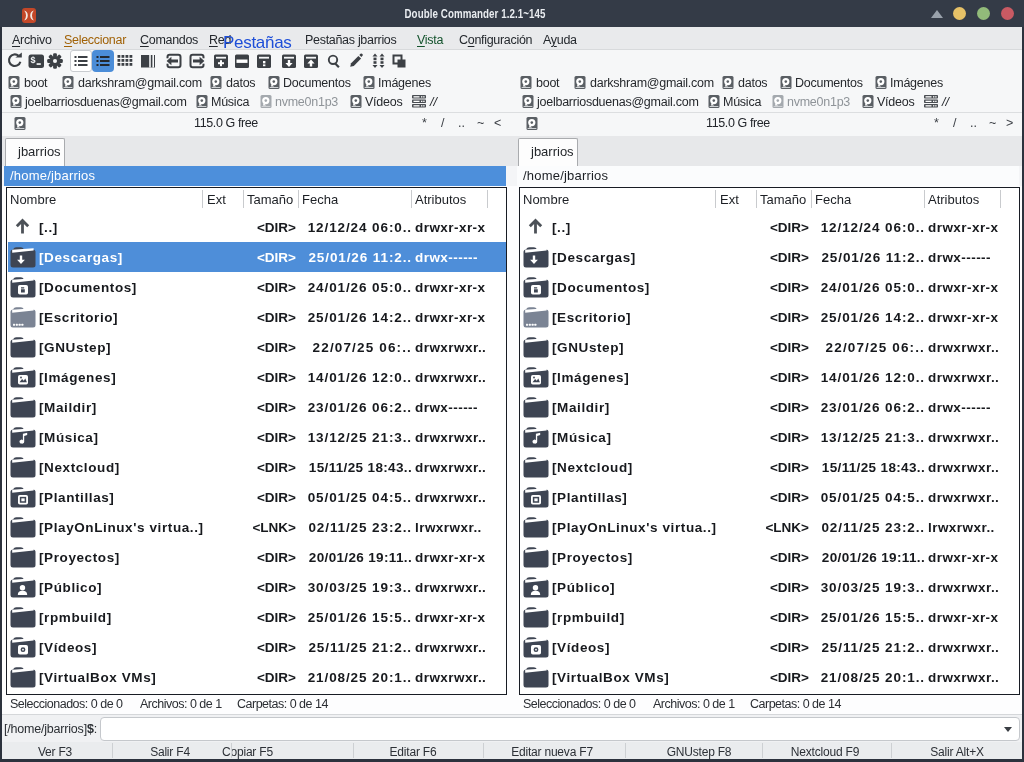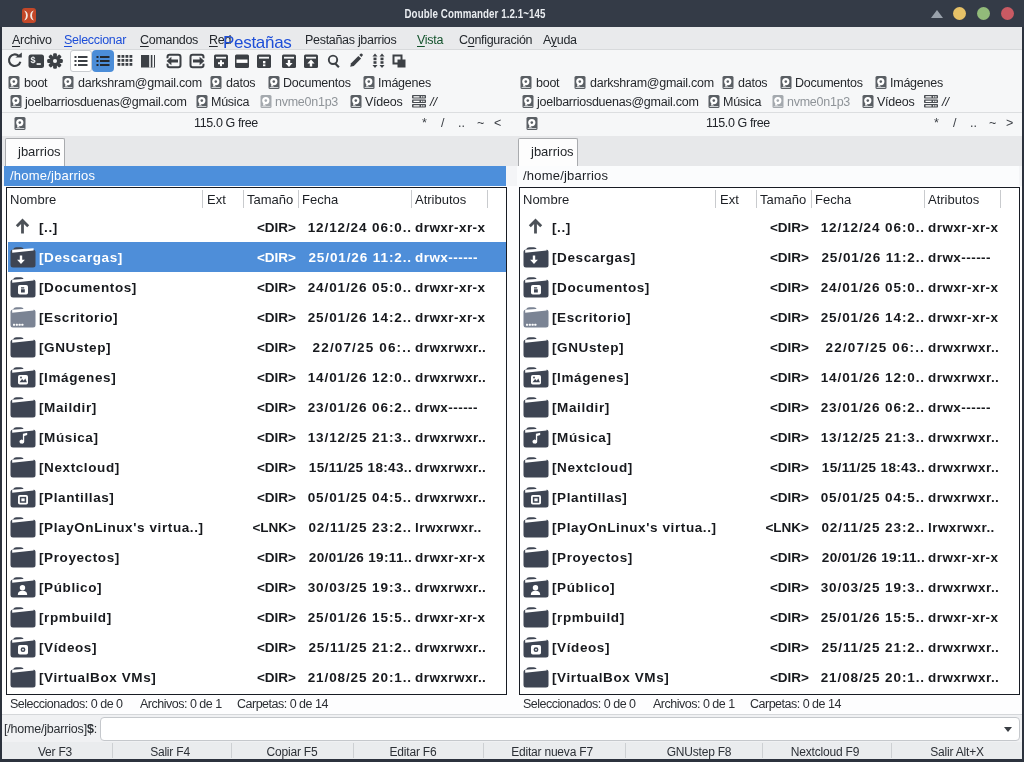--- a/index.html
+++ b/index.html
@@ -13,21 +13,21 @@
 <path d="M2.2 2.5 q3.6 1.2 3.6 5 q0 3.8 -3.6 5 q1.8-2.2 1.8-5 q0-2.8-1.8-5z" fill="#f3e9e2"></path>
 <path d="M11.8 2.5 q-3.6 1.2 -3.6 5 q0 3.8 3.6 5 q-1.8-2.2-1.8-5 q0-2.8 1.8-5z" fill="#f3e9e2"></path>
 </svg>
 <div class="abs b" style="left:330px;top:7px;width:290px;text-align:center;font-size:12.5px;color:#e9ecf0;letter-spacing:0.1px;transform:scaleX(0.78)">Double Commander 1.2.1~145</div>
 <div class="abs" style="left:931px;top:10px;width:0;height:0;border-left:6px solid transparent;border-right:6px solid transparent;border-bottom:8px solid #99a1ab"></div>
 <div class="abs" style="left:953px;top:7px;width:13px;height:13px;border-radius:50%;background:#e6c167"></div>
 <div class="abs" style="left:977px;top:7px;width:13px;height:13px;border-radius:50%;background:#92bb7a"></div>
 <div class="abs" style="left:1001px;top:7px;width:13px;height:13px;border-radius:50%;background:#c95a63"></div>
 <div class="abs" style="left:0;top:27px;width:1024px;height:23px;background:#e9eaec;border-bottom:1px solid #d8dadc"></div>
 <div class="abs" style="left:12px;top:33px;font-size:12.5px;letter-spacing:-0.3px;color:#24282d;text-underline-offset:2px"><u>A</u>rchivo</div>
-<div class="abs" style="left:64px;top:33px;font-size:12.5px;letter-spacing:-0.3px;color:#1d4ed8;text-underline-offset:2px"><u>S</u>eleccionar</div>
+<div class="abs" style="left:64px;top:33px;font-size:12.5px;letter-spacing:-0.3px;color:#a16207;text-underline-offset:2px"><u>S</u>eleccionar</div>
 <div class="abs" style="left:140px;top:33px;font-size:12.5px;letter-spacing:-0.3px;color:#24282d;text-underline-offset:2px"><u>C</u>omandos</div>
 <div class="abs" style="left:209px;top:33px;font-size:12.5px;letter-spacing:-0.3px;color:#24282d;text-underline-offset:2px"><u>R</u>ed</div>
 <div class="abs" style="left:223px;top:33px;font-size:17px;letter-spacing:-0.3px;color:#1d4ed8;text-underline-offset:2px">Pest<u>a</u>ñas</div>
 <div class="abs" style="left:305px;top:33px;font-size:12.5px;letter-spacing:-0.3px;color:#24282d;text-underline-offset:2px">Pestañas jbarrios</div>
 <div class="abs" style="left:417px;top:33px;font-size:12.5px;letter-spacing:-0.3px;color:#14532d;text-underline-offset:2px"><u>V</u>ista</div>
 <div class="abs" style="left:459px;top:33px;font-size:12.5px;letter-spacing:-0.3px;color:#24282d;text-underline-offset:2px">C<u>o</u>nfiguración</div>
 <div class="abs" style="left:543px;top:33px;font-size:12.5px;letter-spacing:-0.3px;color:#24282d;text-underline-offset:2px">A<u>y</u>uda</div>
 <div class="abs" style="left:0;top:50px;width:1024px;height:23px;background:#f6f7f8"></div>
 <svg class="abs" style="left:5px;top:52px" width="18" height="18" viewBox="0 0 18 18">
     <path d="M13.6 3.8 a5.8 5.8 0 1 0 1.8 5.9" fill="none" stroke="#3c4045" stroke-width="2.1"></path>
@@ -720,21 +720,21 @@
 <div class="abs" style="left:523px;top:697px;font-size:12.5px;letter-spacing:-0.5px;color:#2b2e33">Seleccionados: 0 de 0</div>
 <div class="abs" style="left:653px;top:697px;font-size:12.5px;letter-spacing:-0.5px;color:#2b2e33">Archivos: 0 de 1</div>
 <div class="abs" style="left:750px;top:697px;font-size:12.5px;letter-spacing:-0.5px;color:#2b2e33">Carpetas: 0 de 14</div>
 <div class="abs" style="left:0;top:714px;width:1024px;height:28px;background:#f0f1f3;border-top:1px solid #d5d7da"></div>
 <div class="abs" style="left:4px;top:722px;font-size:12.5px;letter-spacing:-0.2px;color:#2b2f34">[/home/jbarrios]<span class="b">$</span>:</div>
 <div class="abs" style="left:100px;top:717px;width:920px;height:24px;background:#fff;border:1px solid #c5c8cc;border-radius:4px"></div>
 <div class="abs" style="left:1004px;top:727px;width:0;height:0;border-left:4.5px solid transparent;border-right:4.5px solid transparent;border-top:5.5px solid #3a3e44"></div>
 <div class="abs" style="left:0;top:742px;width:1024px;height:17px;background:#eaecee"></div>
 <div class="abs" style="left:-15px;top:745px;width:140px;text-align:center;font-size:12px;letter-spacing:-0.2px;color:#2c3036">Ver F3</div>
 <div class="abs" style="left:100px;top:745px;width:140px;text-align:center;font-size:12px;letter-spacing:-0.2px;color:#2c3036">Salir F4</div>
-<div class="abs" style="left:222px;top:745px;width:140px;text-align:center;font-size:12px;letter-spacing:-0.2px;color:#2c3036">Copiar F5</div>
+<div class="abs" style="left:222px;top:745px;width:140px;font-size:12px;letter-spacing:-0.2px;color:#2c3036">Copiar F5</div>
 <div class="abs" style="left:343px;top:745px;width:140px;text-align:center;font-size:12px;letter-spacing:-0.2px;color:#2c3036">Editar F6</div>
 <div class="abs" style="left:482px;top:745px;width:140px;text-align:center;font-size:12px;letter-spacing:-0.2px;color:#2c3036">Editar nueva F7</div>
 <div class="abs" style="left:629px;top:745px;width:140px;text-align:center;font-size:12px;letter-spacing:-0.2px;color:#2c3036">GNUstep F8</div>
 <div class="abs" style="left:755px;top:745px;width:140px;text-align:center;font-size:12px;letter-spacing:-0.2px;color:#2c3036">Nextcloud F9</div>
 <div class="abs" style="left:887px;top:745px;width:140px;text-align:center;font-size:12px;letter-spacing:-0.2px;color:#2c3036">Salir Alt+X</div>
 <div class="abs" style="left:112px;top:743px;width:1px;height:15px;background:#cdd0d3"></div>
 <div class="abs" style="left:231px;top:743px;width:1px;height:15px;background:#cdd0d3"></div>
 <div class="abs" style="left:353px;top:743px;width:1px;height:15px;background:#cdd0d3"></div>
 <div class="abs" style="left:483px;top:743px;width:1px;height:15px;background:#cdd0d3"></div>
 <div class="abs" style="left:625px;top:743px;width:1px;height:15px;background:#cdd0d3"></div>

